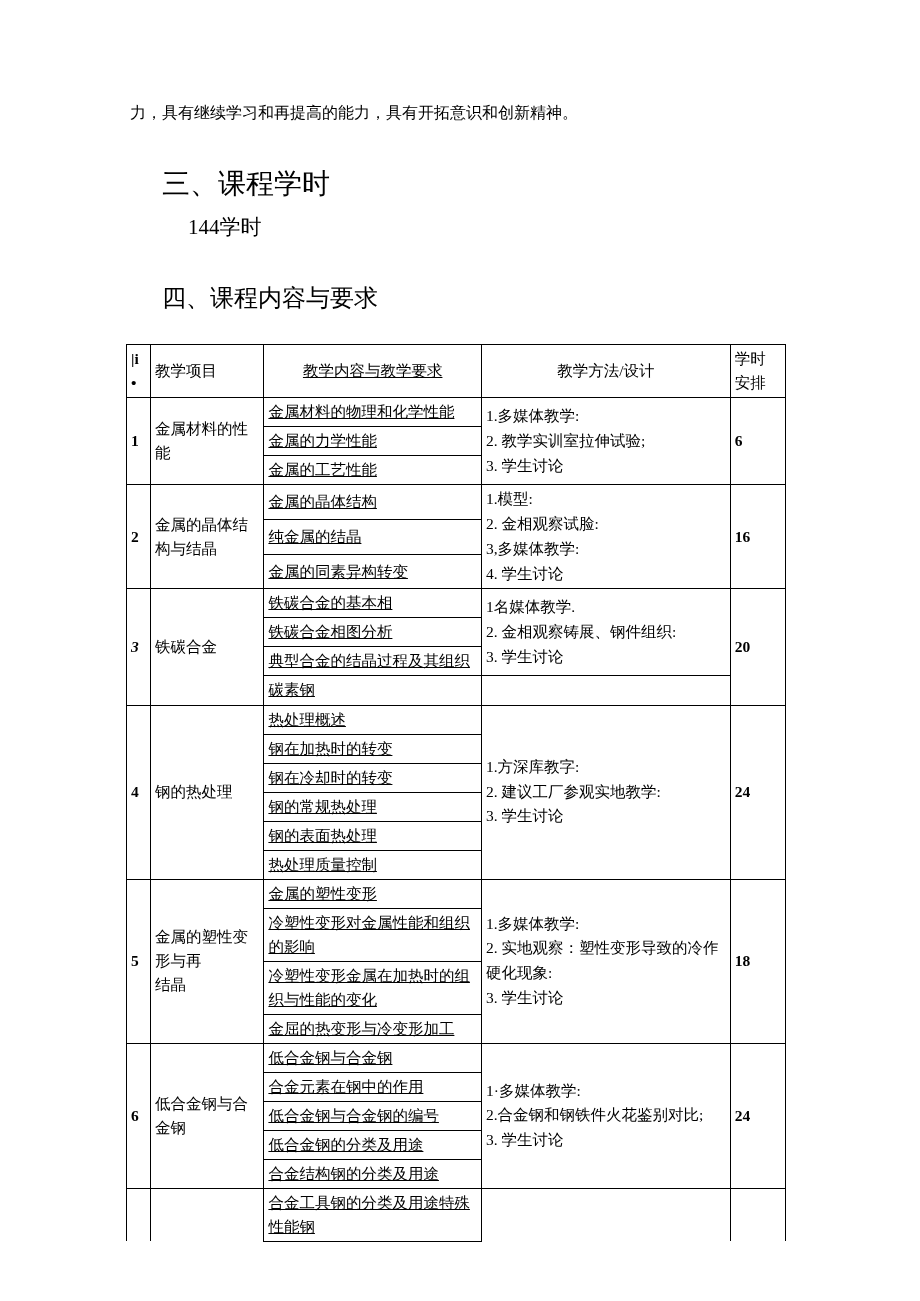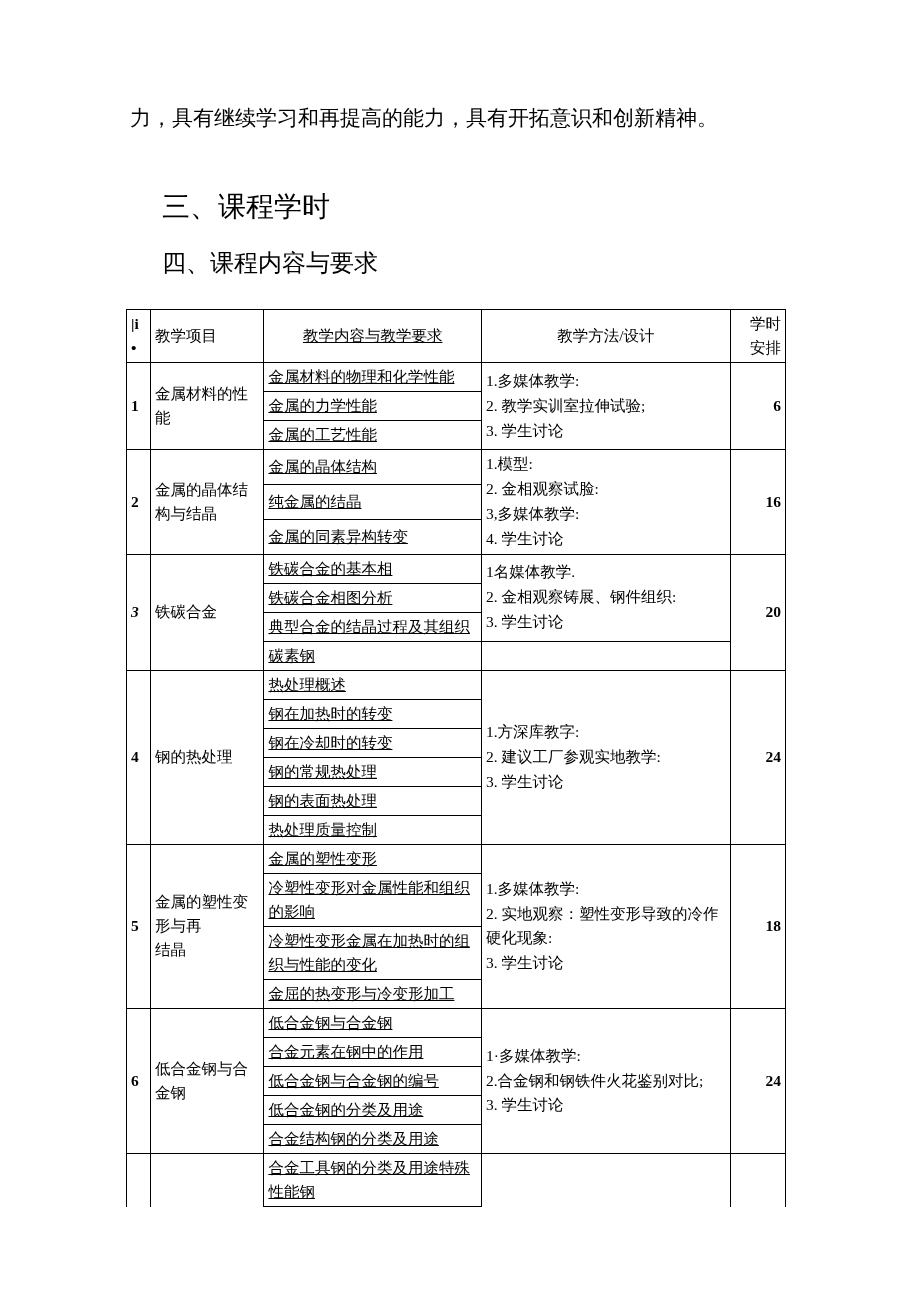--- a/index.html
+++ b/index.html
@@ -8,23 +8,24 @@
     background: #ffffff;
     font-family: "SimSun", "宋体", serif;
     color: #000;
     width: 920px;
   }
   .page {
     padding: 100px 130px 60px 130px;
     box-sizing: border-box;
   }
   .para {
-    font-size: 21px;
-    line-height: 1.8;
-    margin-bottom: 44px;
+    font-size: 16px;
+    line-height: 1.8;
+    margin-bottom: 30px;
+    font-family: Liberation Mono, monospace;
   }
   .heading {
     font-size: 28px;
     line-height: 1.8;
     margin-left: 32px;
     margin-top: 20px;
   }
   .hours {
     font-size: 21px;
     line-height: 1.8;
@@ -60,41 +61,42 @@
   }
   .content-col {
     width: 200px;
     text-decoration: underline;
   }
   .method-col {
     width: 230px;
   }
   .hours-col {
     width: 44px;
-    text-align: right;
+    text-align: left;
     font-weight: bold;
   }
   .header-cell {
     text-align: center;
   }
   .method-text {
     line-height: 1.6;
   }
   .noborder-bottom {
     border-bottom: none;
   }
 </style>
 </head>
 <body>
 
 <div class="page">
 
   <div class="para">力，具有继续学习和再提高的能力，具有开拓意识和创新精神。</div>
 
   <div class="heading">三、课程学时</div>
+  <div class="hours">144学时</div>
 
   <div class="heading4">四、课程内容与要求</div>
 
   <table>
     <tbody>
         <tr>
       <td class="idx" style="white-space:pre;">|i
 •</td>
       <td class="item">教学项目</td>
       <td class="content-col header-cell">教学内容与教学要求</td>

